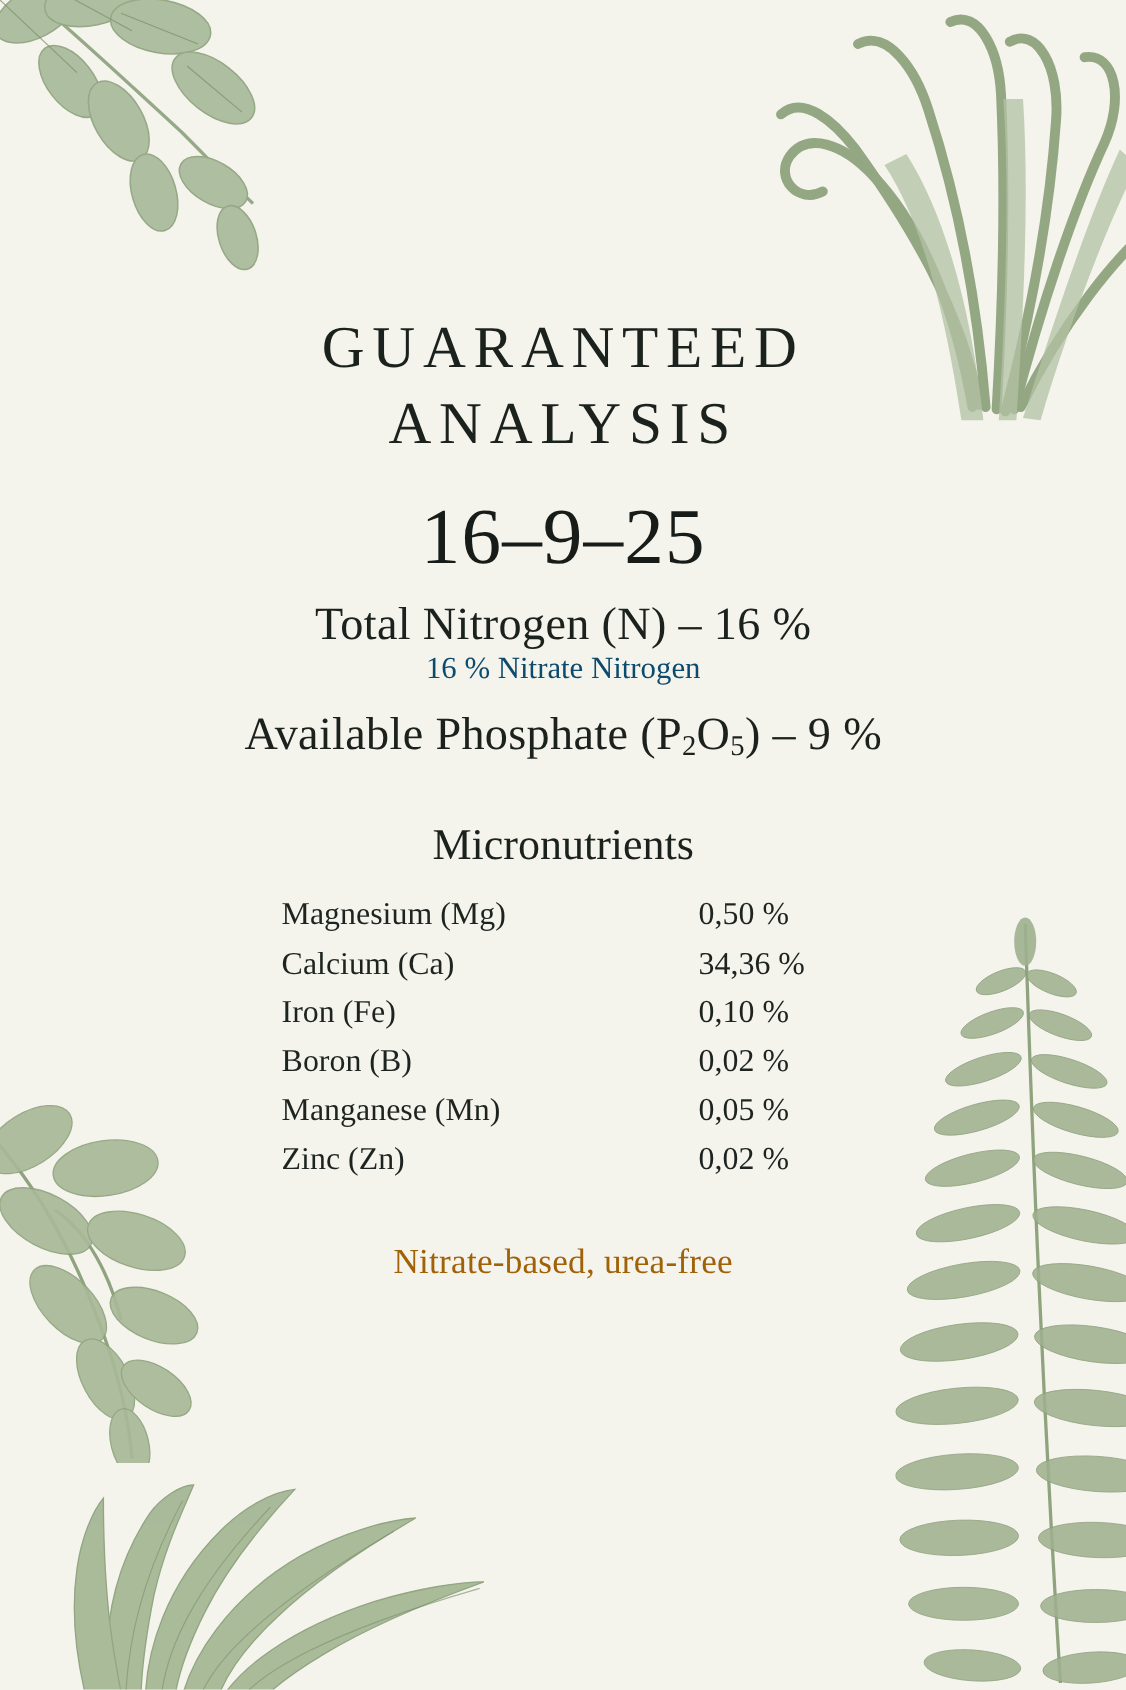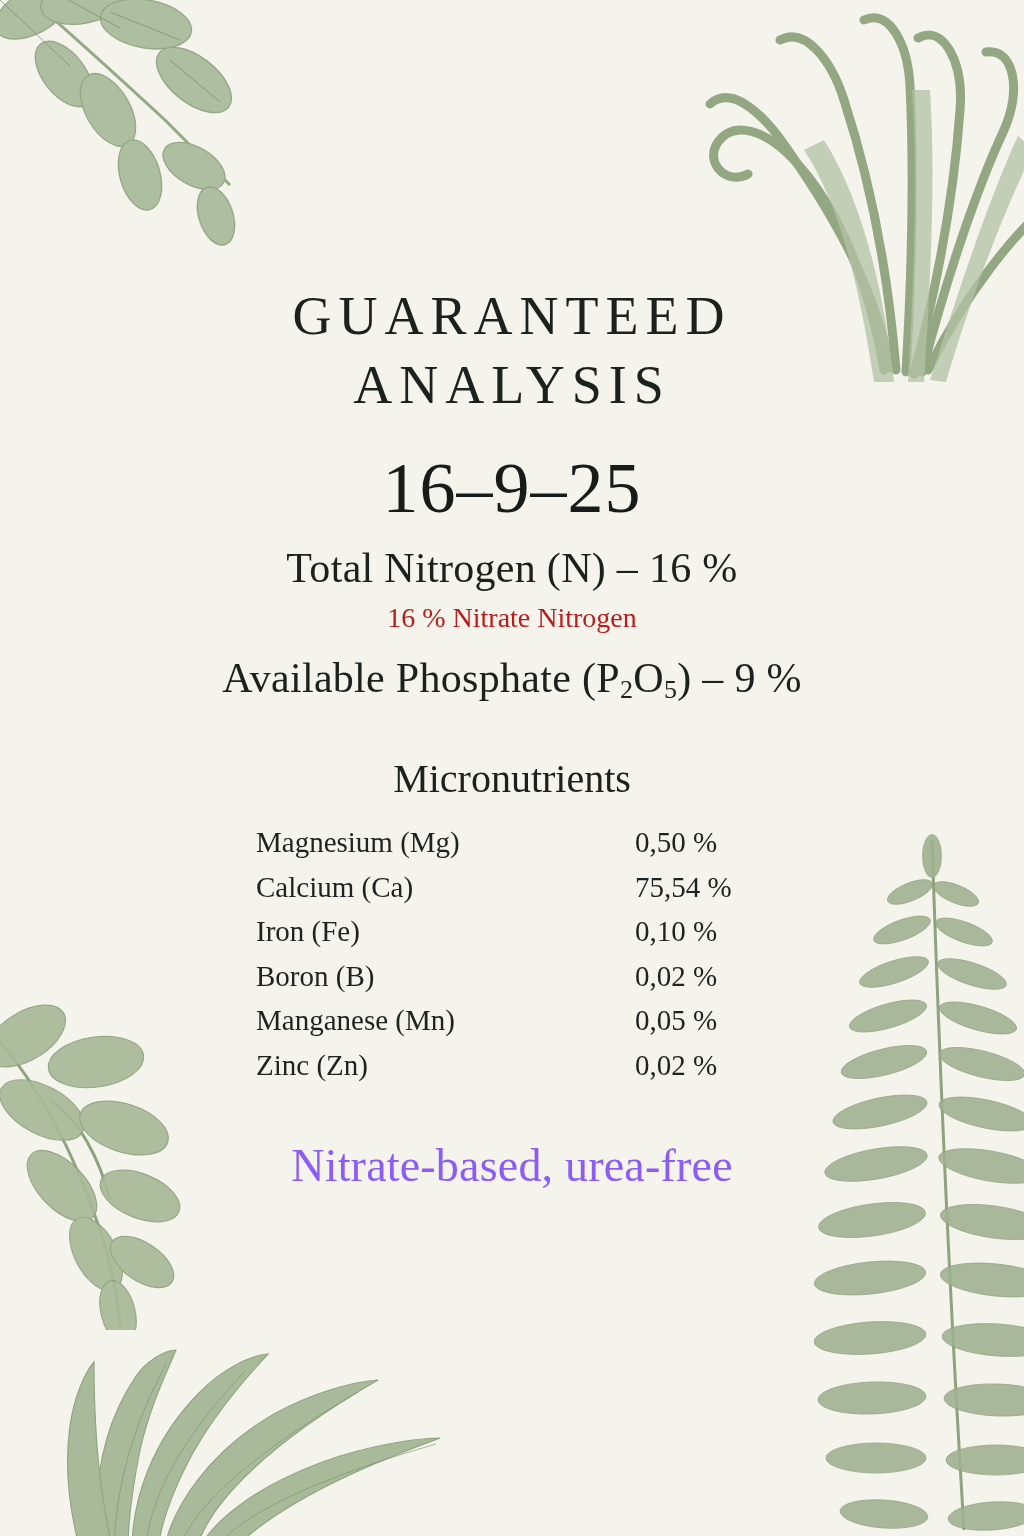--- a/index.html
+++ b/index.html
@@ -59,22 +59,21 @@
   .primary-line {
     font-size: 42px;
     margin-top: 20px;
     letter-spacing: 0.3px;
     color: #1b211d;
   }
   .primary-line.tight { margin-top: 28px; }
 
   .sub-line {
     font-size: 28px;
-    margin-top: 10px;
-    color: #b91c1c;
+    color: #0c4a6e;
   }
 
   .micro-heading {
     font-size: 40px;
     margin-top: 50px;
     color: #1b211d;
   }
 
   .micro-table {
     margin: 18px auto 0;
@@ -84,24 +83,24 @@
   .micro-table td {
     font-size: 29px;
     padding: 3px 0;
     color: #1d2420;
     line-height: 1.33;
   }
   .micro-name  { text-align: left;  padding-left: 4px !important; }
   .micro-value { text-align: left;  padding-left: 140px !important; }
 
   .footnote {
-    font-size: 46px;
+    font-size: 32px;
     margin-top: 52px;
     letter-spacing: 0.2px;
-    color: #8b5cf6;
+    color: #a16207;
   }
 
   sub { font-size: 0.62em; vertical-align: -0.22em; }
 </style>
 </head>
 <body>
 
 <svg class="deco" id="deco-top-left" viewBox="0 0 330 300">
   <g fill="#a9ba9a" stroke="#8fa37e" stroke-width="1.4" opacity="0.92">
     <path d="M10 -5 C 60 35, 120 90, 185 150 C 210 175, 232 198, 250 215" fill="none" stroke="#8fa37e" stroke-width="3"></path>
@@ -232,21 +231,21 @@
   <div class="micro-heading">Micronutrients</div>
 
   <table class="micro-table">
     <tbody>
       <tr>
         <td class="micro-name">Magnesium (Mg)</td>
         <td class="micro-value">0,50 %</td>
       </tr>
       <tr>
         <td class="micro-name">Calcium (Ca)</td>
-        <td class="micro-value">75,54 %</td>
+        <td class="micro-value">34,36 %</td>
       </tr>
       <tr>
         <td class="micro-name">Iron (Fe)</td>
         <td class="micro-value">0,10 %</td>
       </tr>
       <tr>
         <td class="micro-name">Boron (B)</td>
         <td class="micro-value">0,02 %</td>
       </tr>
       <tr>

